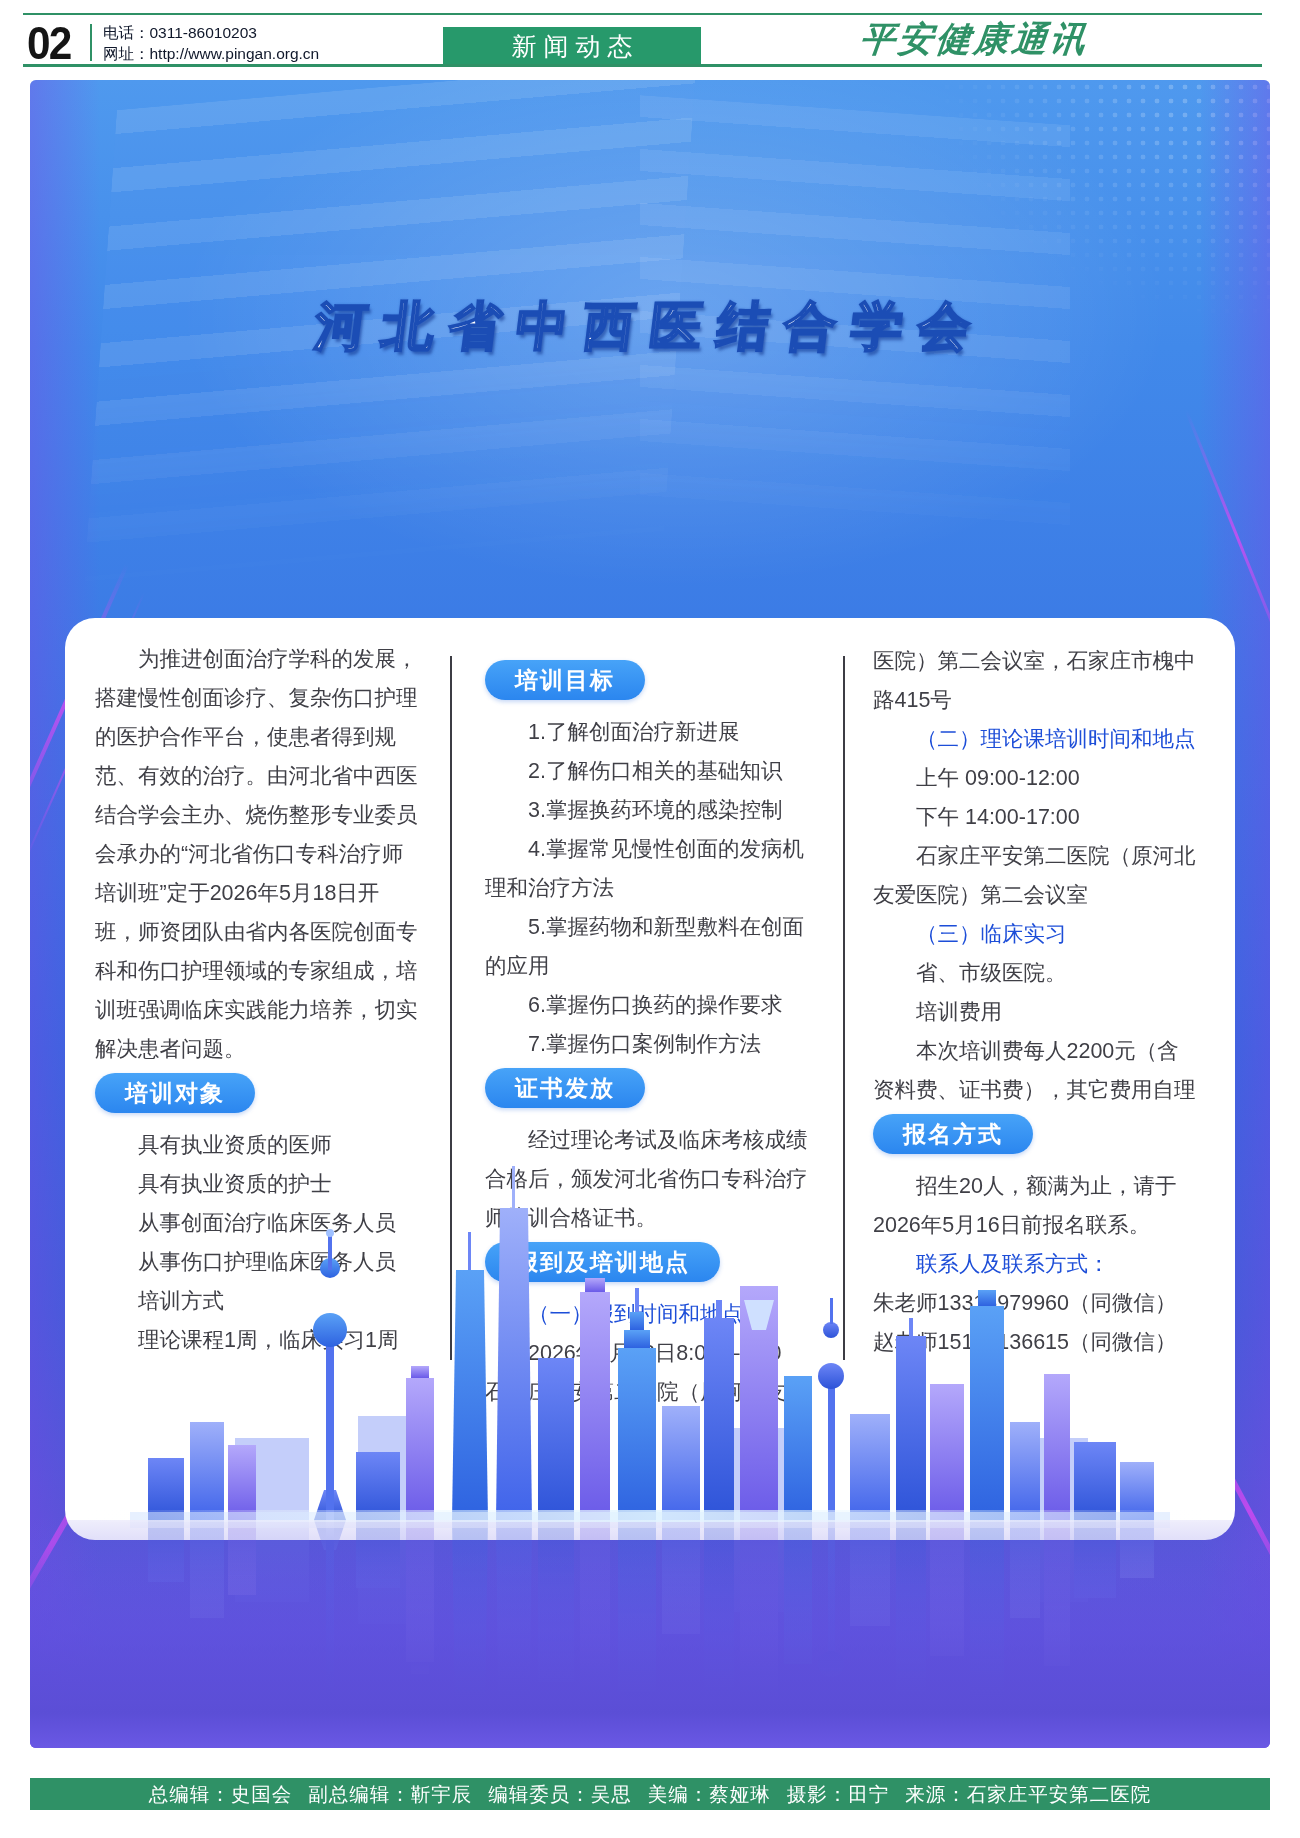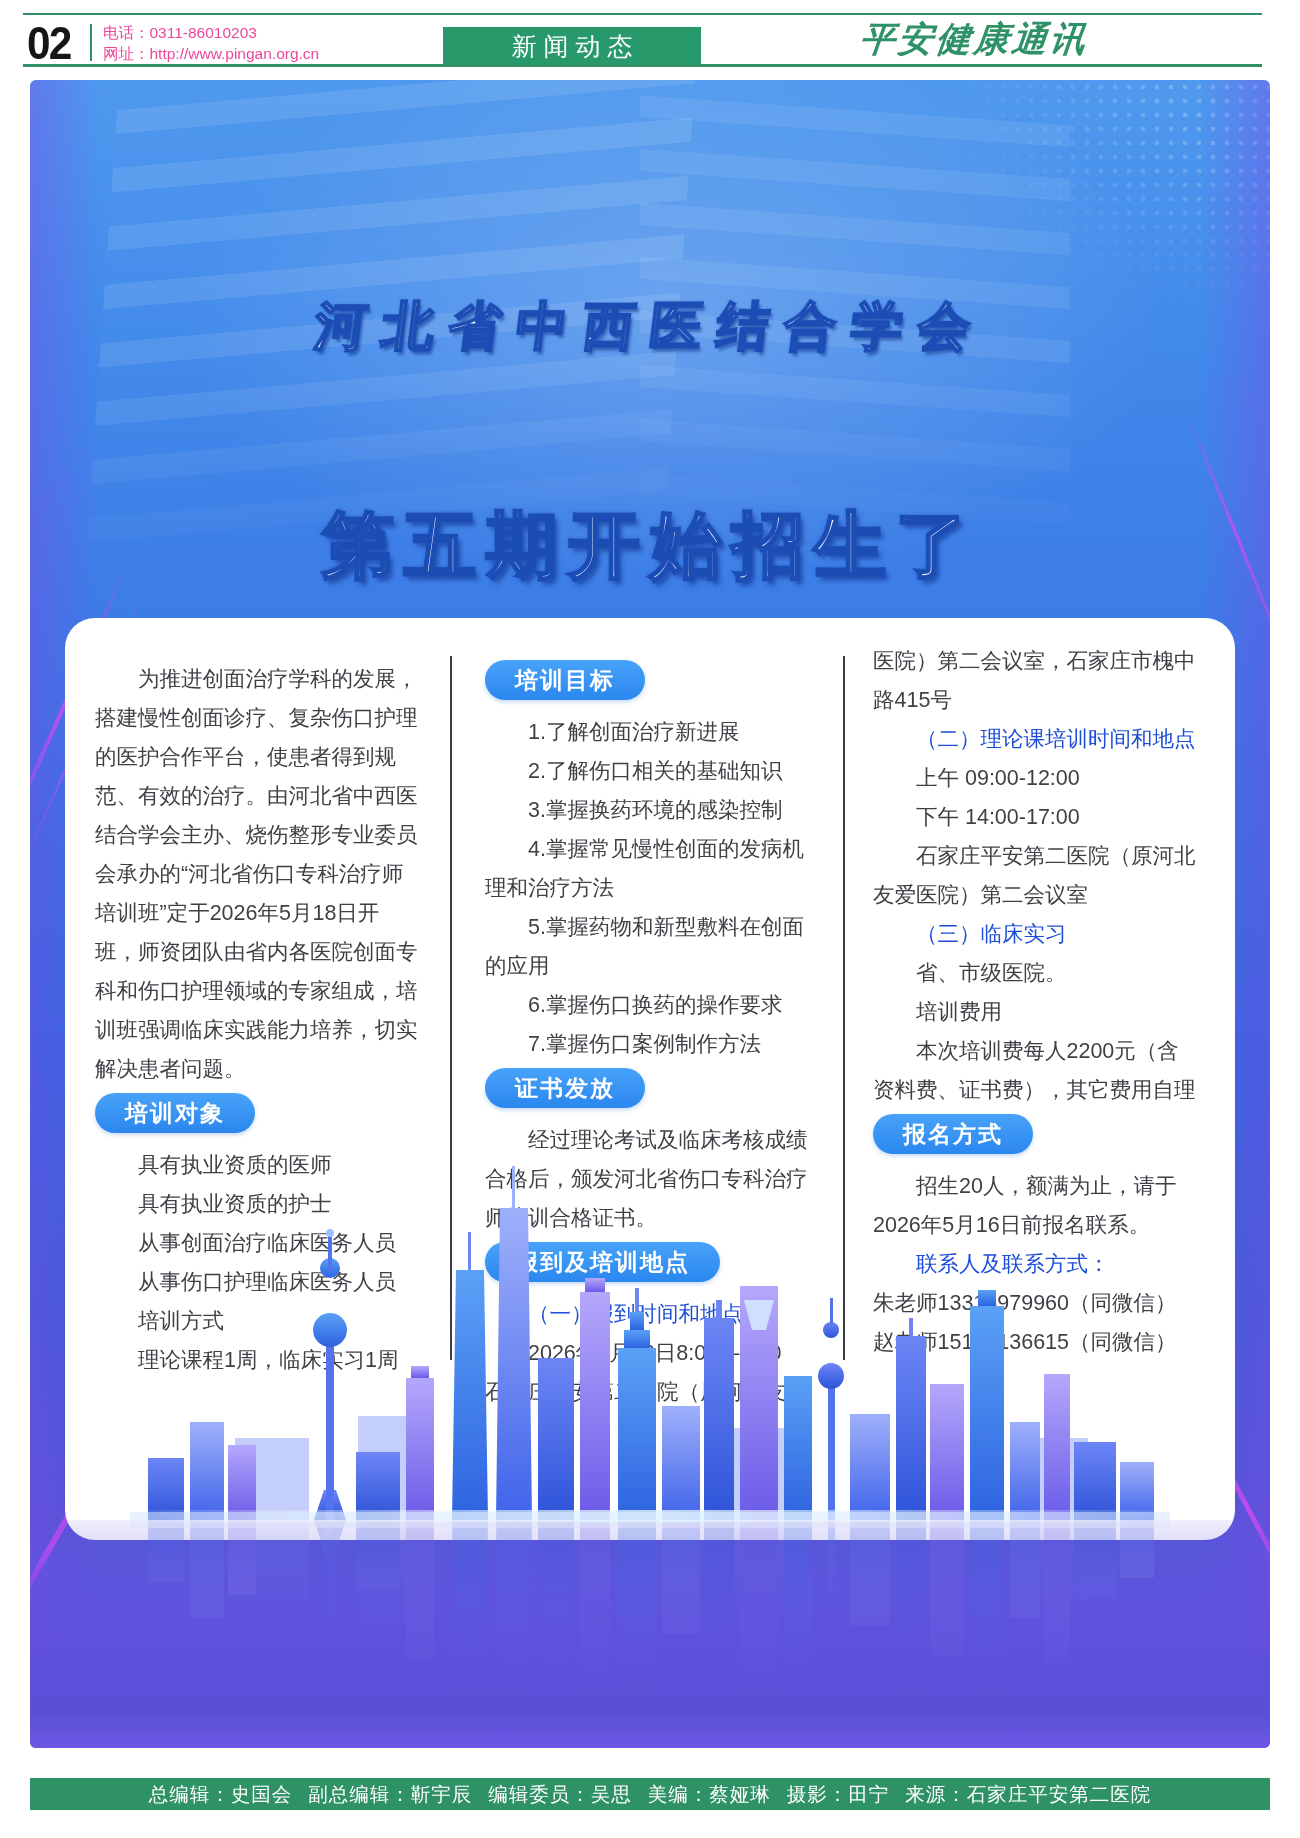--- a/index.html
+++ b/index.html
@@ -12,21 +12,21 @@
   html,body{background:#fff;}
   body{font-family:"Liberation Sans",sans-serif;}
   .page{position:relative;width:1300px;height:1838px;background:#fff;overflow:hidden;margin:0 auto;}
 
   
   .rule{position:absolute;background:var(--brand-green);}
   .rule-top{left:23px;right:38px;top:13px;height:2px;}
   .rule-bottom{left:23px;right:38px;top:64px;height:3px;}
   .pagenum{position:absolute;left:27px;top:16px;font-size:46px;font-weight:900;color:#151515;letter-spacing:-2px;transform:scaleX(.92);transform-origin:left;}
   .hdr-vline{position:absolute;left:90px;top:24px;width:2px;height:37px;background:var(--brand-green);}
-  .hdr-contact{position:absolute;left:103px;top:22px;font-size:15.5px;line-height:21px;color:#ec4899;}
+  .hdr-contact{position:absolute;left:103px;top:22px;font-size:15.5px;line-height:21px;color:#0f172a;}
   .section-tag{position:absolute;left:443px;top:27px;width:258px;height:38px;background:var(--tag-green);
     color:#fff;font-size:25px;letter-spacing:7px;display:flex;align-items:center;justify-content:center;padding-left:7px;}
   .masthead{position:absolute;right:212px;top:16px;font-family:"DejaVu Serif",serif;font-style:italic;font-weight:700;
     font-size:35px;color:var(--brand-green);letter-spacing:3px;transform:skewX(-6deg);}
 
   
   .poster{position:absolute;left:30px;top:80px;width:1240px;height:1668px;border-radius:6px;overflow:hidden;
     background:
       radial-gradient(ellipse 760px 420px at 52% 14%, rgba(255,255,255,.20), rgba(255,255,255,0) 65%),
       linear-gradient(180deg,var(--poster-top) 0%,#4189ea 16%,var(--poster-mid) 38%,#3468de 58%,#3f5ed8 74%,#5356d6 86%,var(--poster-bottom) 100%);}
@@ -57,21 +57,21 @@
   .big-title{position:absolute;left:0;width:100%;text-align:center;font-family:"DejaVu Serif",serif;font-weight:900;color:#fff;
     -webkit-text-stroke:2.5px var(--outline-blue);
     text-shadow:0 0 4px var(--outline-blue),4px 5px 4px rgba(16,48,135,.55);}
   .t1{top:318px;font-size:77px;letter-spacing:6px;}
   .t2{top:418px;font-size:72px;letter-spacing:10px;}
 
   
   .panel{position:absolute;left:35px;top:538px;width:1170px;height:922px;background:#fff;border-radius:30px;z-index:3;}
   .cols{position:relative;display:flex;height:100%;}
   .col{height:100%;}
-  .c0{width:385px;padding:42px 15px 0 30px;}
+  .c0{width:385px;padding:22px 15px 0 30px;}
   .c1{width:393px;padding:38px 15px 0 35px;}
   .c2{width:392px;padding:24px 28px 0 30px;}
   .vdiv{position:absolute;top:38px;height:704px;width:2px;background:#3c3c44;}
   .d1{left:385px;} .d2{left:778px;}
   .line{font-size:21.5px;line-height:39px;color:var(--body-text);white-space:nowrap;}
   .line.b{font-weight:400;color:#1d4ed8;}
   .ind2{padding-left:43px;}
   .badge{display:inline-block;height:40px;line-height:40px;border-radius:21px;margin:4px 0 13px;
     background:linear-gradient(180deg,var(--badge-top),var(--badge-bottom));
     color:#fff;font-weight:700;font-size:23px;letter-spacing:2px;padding:0 30px;
@@ -109,21 +109,20 @@
     <div class="dots"></div>
     <div class="edge l"></div>
     <div class="edge r"></div>
     <div class="shard sh1"></div>
     <div class="shard sh2"></div>
     <div class="shard sh3"></div>
     <div class="shard sh4"></div>
     <div class="shard sh5"></div>
 
     <div class="society">河北省中西医结合学会</div>
-    <div class="big-title t2">第五期开始招生了</div>
 
     <div class="panel">
       <div class="cols">
         <div class="col c0"><div class="line ind2">为推进创面治疗学科的发展，</div><div class="line">搭建慢性创面诊疗、复杂伤口护理</div><div class="line">的医护合作平台，使患者得到规</div><div class="line">范、有效的治疗。由河北省中西医</div><div class="line">结合学会主办、烧伤整形专业委员</div><div class="line">会承办的“河北省伤口专科治疗师</div><div class="line">培训班”定于2026年5月18日开</div><div class="line">班，师资团队由省内各医院创面专</div><div class="line">科和伤口护理领域的专家组成，培</div><div class="line">训班强调临床实践能力培养，切实</div><div class="line">解决患者问题。</div><div class="badge">培训对象</div><br><div class="line ind2">具有执业资质的医师</div><div class="line ind2">具有执业资质的护士</div><div class="line ind2">从事创面治疗临床医务人员</div><div class="line ind2">从事伤口护理临床医务人员</div><div class="line ind2">培训方式</div><div class="line ind2">理论课程1周，临床实习1周</div></div>
         <div class="col c1"><div class="badge">培训目标</div><br><div class="line ind2">1.了解创面治疗新进展</div><div class="line ind2">2.了解伤口相关的基础知识</div><div class="line ind2">3.掌握换药环境的感染控制</div><div class="line ind2">4.掌握常见慢性创面的发病机</div><div class="line">理和治疗方法</div><div class="line ind2">5.掌握药物和新型敷料在创面</div><div class="line">的应用</div><div class="line ind2">6.掌握伤口换药的操作要求</div><div class="line ind2">7.掌握伤口案例制作方法</div><div class="badge">证书发放</div><br><div class="line ind2">经过理论考试及临床考核成绩</div><div class="line">合格后，颁发河北省伤口专科治疗</div><div class="line">师培训合格证书。</div><div class="badge">报到及培训地点</div><br><div class="line ind2 b">（一）报到时间和地点</div><div class="line ind2">2026年5月18日8:00—9:30</div><div class="line">石家庄平安第二医院（原河北友爱</div></div>
         <div class="col c2"><div class="line">医院）第二会议室，石家庄市槐中</div><div class="line">路415号</div><div class="line ind2 b">（二）理论课培训时间和地点</div><div class="line ind2">上午 09:00-12:00</div><div class="line ind2">下午 14:00-17:00</div><div class="line ind2">石家庄平安第二医院（原河北</div><div class="line">友爱医院）第二会议室</div><div class="line ind2 b">（三）临床实习</div><div class="line ind2">省、市级医院。</div><div class="line ind2">培训费用</div><div class="line ind2">本次培训费每人2200元（含</div><div class="line">资料费、证书费），其它费用自理</div><div class="badge">报名方式</div><br><div class="line ind2">招生20人，额满为止，请于</div><div class="line">2026年5月16日前报名联系。</div><div class="line ind2 b">联系人及联系方式：</div><div class="line">朱老师13315979960（同微信）</div><div class="line">赵老师15176136615（同微信）</div></div>
         <div class="vdiv d1"></div>
         <div class="vdiv d2"></div>
       </div>
     </div>

